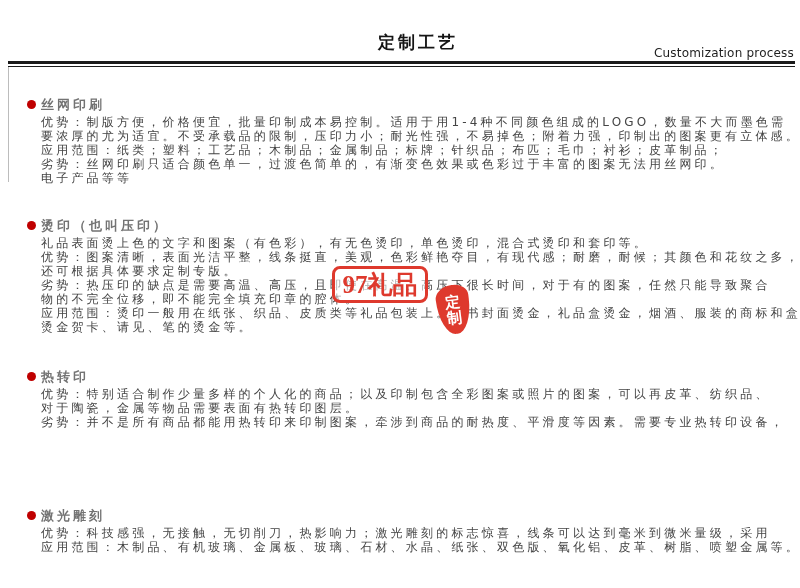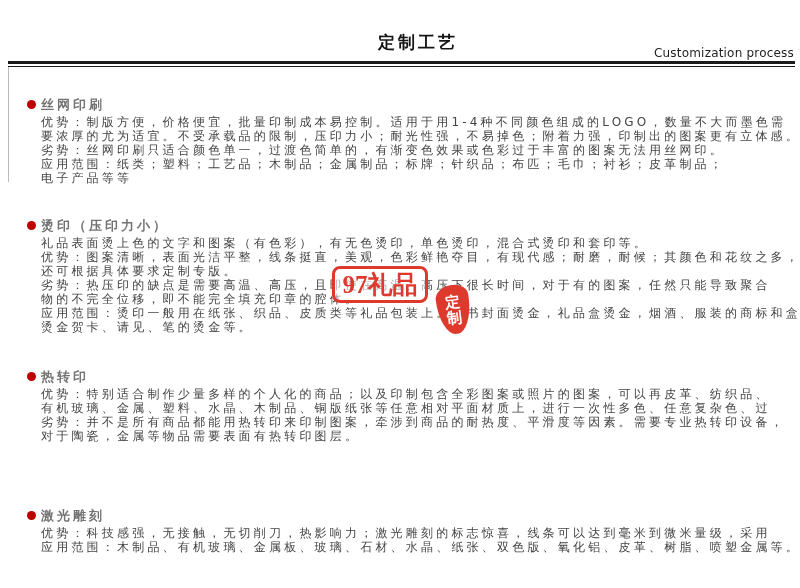--- a/index.html
+++ b/index.html
@@ -77,48 +77,47 @@
   <div class="rule-thick"></div>
   <div class="rule-thin"></div>
   <div class="left-rule"></div>
 
   <div class="section" id="section-1">
     <span class="bullet"></span>
     <div class="sec-title">丝网印刷</div>
     <div class="sec-body">
       <div class="text-line">优势：制版方便，价格便宜，批量印制成本易控制。适用于用1-4种不同颜色组成的LOGO，数量不大而墨色需</div>
       <div class="text-line">要浓厚的尤为适宜。不受承载品的限制，压印力小；耐光性强，不易掉色；附着力强，印制出的图案更有立体感。</div>
+      <div class="text-line">应用范围：纸类；塑料；工艺品；木制品；金属制品；标牌；针织品；布匹；毛巾；衬衫；皮革制品；</div>
       <div class="text-line">劣势：丝网印刷只适合颜色单一，过渡色简单的，有渐变色效果或色彩过于丰富的图案无法用丝网印。</div>
-      <div class="text-line">应用范围：纸类；塑料；工艺品；木制品；金属制品；标牌；针织品；布匹；毛巾；衬衫；皮革制品；</div>
       <div class="text-line">电子产品等等</div>
     </div>
   </div>
 
   <div class="section" id="section-2">
     <span class="bullet"></span>
-    <div class="sec-title">烫印（压印力小）</div>
+    <div class="sec-title">烫印（也叫压印）</div>
     <div class="sec-body">
       <div class="text-line">礼品表面烫上色的文字和图案（有色彩），有无色烫印，单色烫印，混合式烫印和套印等。</div>
       <div class="text-line">优势：图案清晰，表面光洁平整，线条挺直，美观，色彩鲜艳夺目，有现代感；耐磨，耐候；其颜色和花纹之多，</div>
       <div class="text-line">还可根据具体要求定制专版。</div>
       <div class="text-line">劣势：热压印的缺点是需要高温、高压，且即使在高温、高压下很长时间，对于有的图案，任然只能导致聚合</div>
       <div class="text-line">物的不完全位移，即不能完全填充印章的腔体。</div>
       <div class="text-line">应用范围：烫印一般用在纸张、织品、皮质类等礼品包装上。图书封面烫金，礼品盒烫金，烟酒、服装的商标和盒的</div>
       <div class="text-line">烫金贺卡、请见、笔的烫金等。</div>
     </div>
   </div>
 
   <div class="section" id="section-3">
     <span class="bullet"></span>
     <div class="sec-title">热转印</div>
     <div class="sec-body">
       <div class="text-line">优势：特别适合制作少量多样的个人化的商品；以及印制包含全彩图案或照片的图案，可以再皮革、纺织品、</div>
-      <div class="text-line">有机玻璃、金属、塑料、水晶、木制品、铜版纸张等任意相对平面材质上，进行一次性多色、任意复杂色、过</div>
+      <div class="text-line">对于陶瓷，金属等物品需要表面有热转印图层。</div>
       <div class="text-line">劣势：并不是所有商品都能用热转印来印制图案，牵涉到商品的耐热度、平滑度等因素。需要专业热转印设备，</div>
-      <div class="text-line">对于陶瓷，金属等物品需要表面有热转印图层。</div>
     </div>
   </div>
 
   <div class="section" id="section-4">
     <span class="bullet"></span>
     <div class="sec-title">激光雕刻</div>
     <div class="sec-body">
       <div class="text-line">优势：科技感强，无接触，无切削刀，热影响力；激光雕刻的标志惊喜，线条可以达到毫米到微米量级，采用</div>
       <div class="text-line">应用范围：木制品、有机玻璃、金属板、玻璃、石材、水晶、纸张、双色版、氧化铝、皮革、树脂、喷塑金属等。</div>
     </div>

